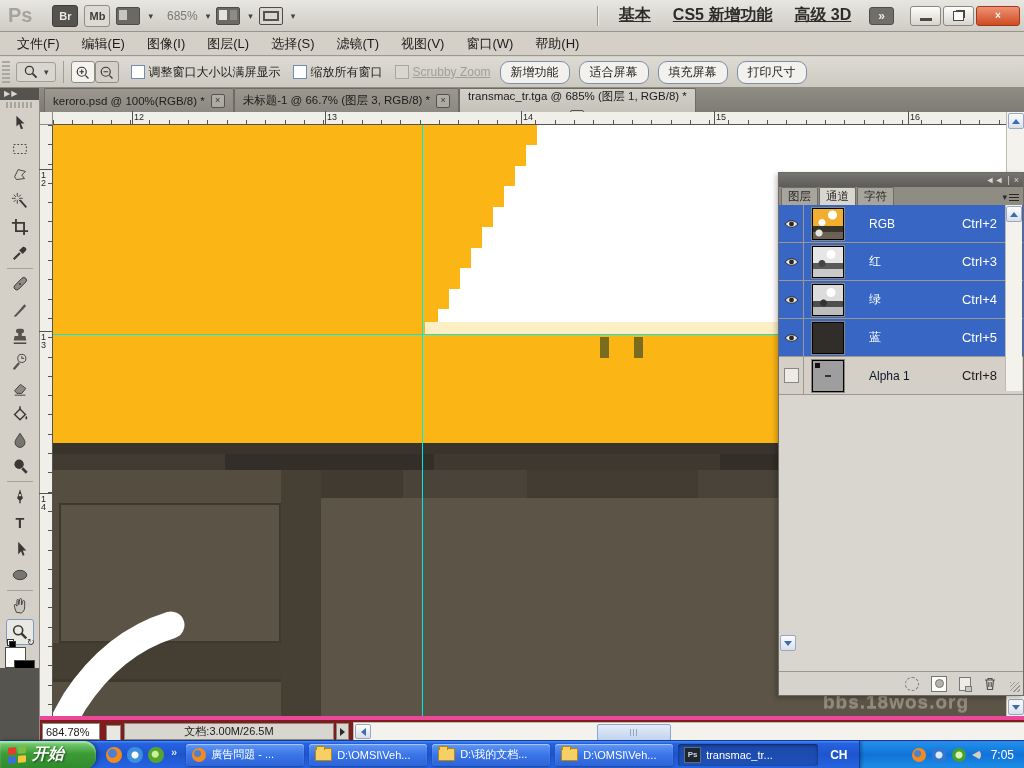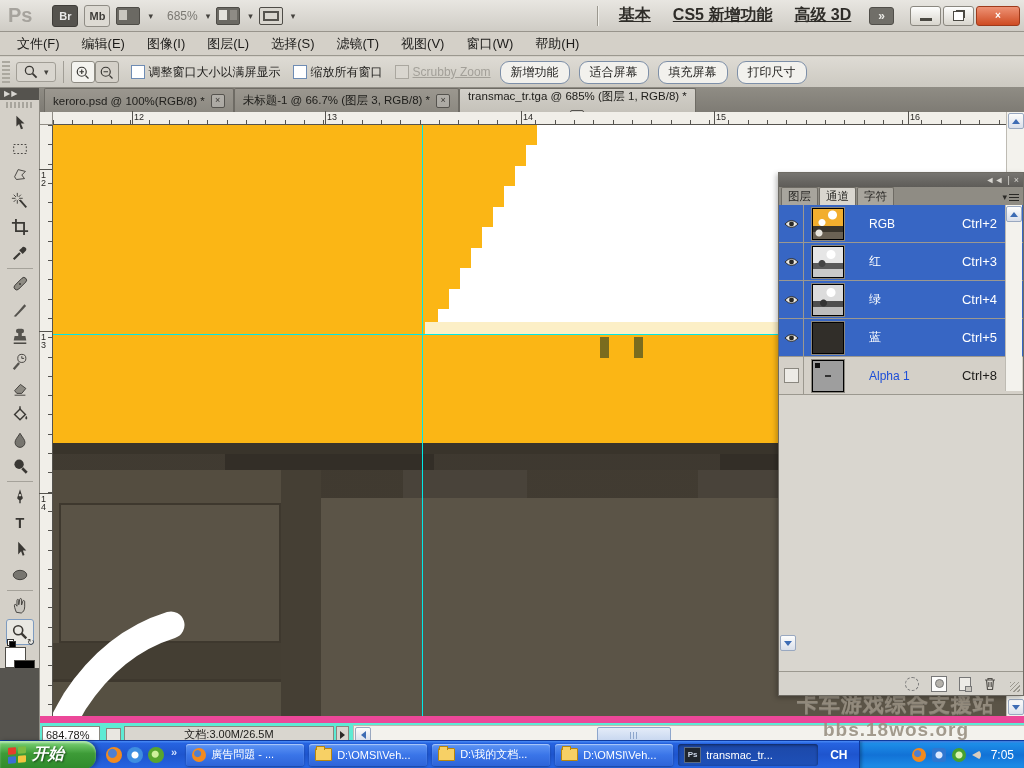--- a/index.html
+++ b/index.html
@@ -122,21 +122,21 @@
 
   
   #v-scrollbar{left:1006px;top:112px;width:18px;height:604px;background:#F3F2ED;border-left:1px solid #BEBBB3;box-sizing:border-box;z-index:2;}
   .sb-btn{position:absolute;width:16px;height:16px;left:1px;background:linear-gradient(#FDFDFC,#D9DFEA);
     border:1px solid #99A8C0;border-radius:2px;display:flex;align-items:center;justify-content:center;box-sizing:border-box;}
   .tri{width:0;height:0;}
   .tri.up{border-left:4px solid transparent;border-right:4px solid transparent;border-bottom:5px solid #3D6CB4;}
   .tri.down{border-left:4px solid transparent;border-right:4px solid transparent;border-top:5px solid #3D6CB4;}
   .tri.left{border-top:4px solid transparent;border-bottom:4px solid transparent;border-right:5px solid #3D6CB4;}
   .tri.right{border-top:4px solid transparent;border-bottom:4px solid transparent;border-left:5px solid #3D6CB4;}
-  #status-row{left:40px;top:716px;width:984px;height:24px;background:#5eead4;border-top:7px solid #ec4899;box-sizing:border-box;}
+  #status-row{left:40px;top:716px;width:984px;height:24px;background:#7f1d1d;border-top:4px solid #ec4899;box-sizing:border-box;}
   #zoom-field{position:absolute;left:2px;top:3px;width:58px;height:17px;background:#FFF;border:1px solid #8A877F;
     font-size:11px;color:#1C1B19;display:flex;align-items:center;padding-left:3px;box-sizing:border-box;}
   #doc-icon{position:absolute;left:66px;top:5px;width:13px;height:14px;background:#E9E7E1;border:1px solid #8A877F;}
   #doc-field{position:absolute;left:84px;top:3px;width:210px;height:17px;background:#D9D6CF;border:1px solid #8A877F;
     font-size:11px;color:#1C1B19;display:flex;align-items:center;justify-content:center;box-sizing:border-box;}
   #doc-arrow{position:absolute;left:296px;top:3px;width:13px;height:17px;display:flex;align-items:center;justify-content:center;
     background:#D9D6CF;border:1px solid #8A877F;box-sizing:border-box;}
   #doc-arrow .tri.right{border-left-color:#2A2926;}
   #h-scrollbar{position:absolute;left:313px;top:2px;width:692px;height:19px;background:#F3F2ED;border:1px solid #BEBBB3;box-sizing:border-box;}
   .hsb-btn{position:absolute;top:1px;width:16px;height:15px;background:linear-gradient(#FDFDFC,#D9DFEA);
@@ -163,21 +163,21 @@
   .eye-empty{width:13px;height:13px;background:#EDEBE6;border:1px solid #8A877F;}
   .thumb{width:30px;height:30px;border:1px solid #000;outline:1px solid #8A877F;margin-left:8px;}
   .t-rgb{background-image:radial-gradient(circle at 65% 20%,#FFF 0 4px,transparent 5px),radial-gradient(circle at 30% 45%,#FFF 0 3px,transparent 4px),radial-gradient(circle at 20% 80%,#E8E5DE 0 3px,transparent 4px),linear-gradient(180deg,#F2AE2E 0 58%,#3A352C 58% 78%,#6B6254 78%);}
   .t-red{background-image:radial-gradient(circle at 60% 25%,#FFF 0 4px,transparent 5px),radial-gradient(circle at 30% 55%,#444 0 3px,transparent 4px),linear-gradient(180deg,#E6E6E6 0 55%,#5A5A5A 55% 75%,#C9C9C9 75%);}
   .t-green{background-image:radial-gradient(circle at 60% 25%,#FFF 0 4px,transparent 5px),radial-gradient(circle at 35% 60%,#333 0 3px,transparent 4px),linear-gradient(180deg,#DCDCDC 0 55%,#4E4E4E 55% 75%,#BDBDBD 75%);}
   .t-blue{background-image:radial-gradient(circle at 60% 22%,#FFF 0 4px,transparent 5px),radial-gradient(circle at 28% 60%,#EEE 0 3px,transparent 4px),radial-gradient(circle at 55% 85%,#FFF 0 3px,transparent 4px),linear-gradient(#35322C,#2A2archive723);background-color:#312E29;}
   .t-alpha{background:#9E9E9E;position:relative;}
   .t-alpha::before{content:"";position:absolute;left:2px;top:2px;width:5px;height:5px;background:#111;}
   .t-alpha::after{content:"";position:absolute;left:12px;top:14px;width:6px;height:2px;background:#333;}
   .ch-name{font-size:12px;color:#FFF;margin-left:25px;}
-  .ch-row.unsel .ch-name{color:#1d4ed8;}
+  .ch-row.unsel .ch-name{color:#0f172a;}
   .ch-key{font-size:13px;color:#FFF;margin-left:auto;margin-right:26px;}
   .ch-row.unsel .ch-key{color:#1C1B19;}
   #ch-scroll{position:absolute;right:1px;top:0;width:16px;height:186px;background:#F3F2ED;border-left:1px solid #BEBBB3;}
   #ch-scroll .sb-btn{left:0;}
   #panel-fill{height:282px;background:#D9D6CF;position:relative;}
   #ch-scroll-down{position:absolute;right:1px;bottom:26px;}
   #panel-footer{position:absolute;left:0;bottom:0;width:100%;height:24px;border-top:1px solid #9B988F;background:#D6D3CC;
     display:flex;align-items:center;justify-content:flex-end;gap:12px;padding-right:26px;box-sizing:border-box;}
   .pf-ico{width:14px;height:14px;position:relative;}
   .pf-load{border:1px dashed #777;border-radius:50%;width:12px;height:12px;}
@@ -619,21 +619,20 @@
     <span class="pf-ico pf-new"></span>
     <svg width="14" height="15" viewBox="0 0 14 15">
         <path d="M2 4 h10 M5 4 V2.5 h4 V4 M3.5 4 L4.5 13.5 h5 L10.5 4" fill="none" stroke="#55534E" stroke-width="1.2"></path>
         <path d="M5.5 6 v5 M7 6 v5 M8.5 6 v5" stroke="#55534E" stroke-width="0.8"></path>
       </svg>
     <span id="panel-grip"></span>
   </div>
 </div>
 
 <div id="watermark" class="abs">
-  <div id="wm1">卡车游戏综合支援站</div>
   <div id="wm2">bbs.18wos.org</div>
 </div>
 
 <div id="taskbar" class="abs">
   <div id="start-btn">
     <span id="win-flag">
         <i class="r"></i>
         <i class="g"></i>
         <i class="b"></i>
         <i class="y"></i>

